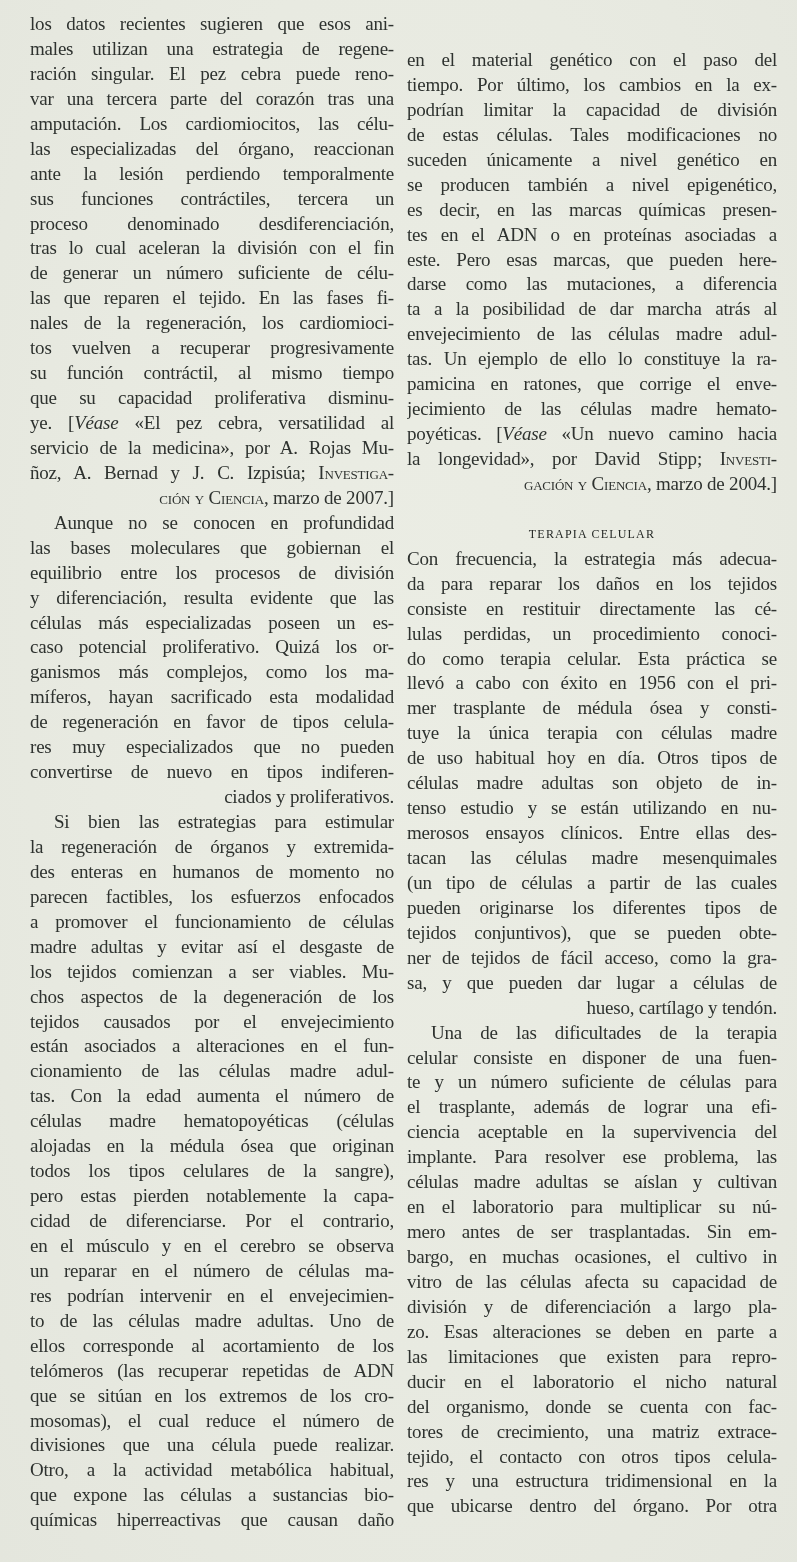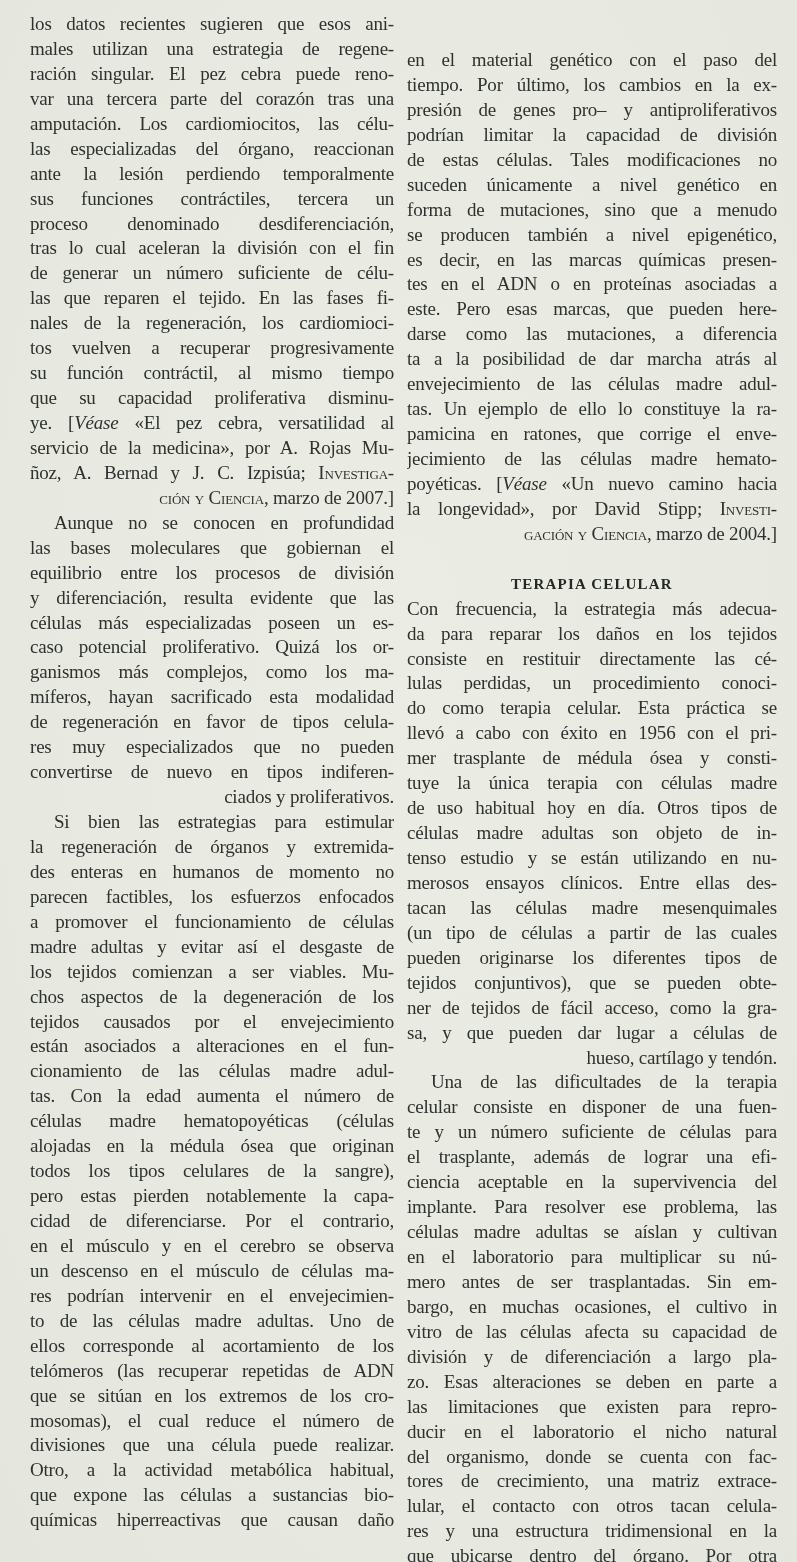--- a/index.html
+++ b/index.html
@@ -19,21 +19,21 @@
   .line{
     height:24.95px;line-height:24.95px;
     font-size:19px;letter-spacing:-0.2px;
     overflow:hidden;white-space:normal;
   }
   .just{text-align:justify;text-align-last:justify;}
   .end{text-align:right;}
   .indent{text-indent:24px;}
   .heading{
     text-align:right;text-align-last:center;
-    font-weight:700;font-size:15px;letter-spacing:1.2px;
+    font-weight:400;font-size:12px;letter-spacing:1.2px;
     color:#242825;
   }
   .spacer{height:24.95px;}
   .i{font-style:italic;}
   .sc{font-variant:small-caps;}
 </style>
 </head>
 <body>
 
 <div class="page">
@@ -81,40 +81,38 @@
       <div class="line just">tejidos causados por el envejecimiento</div>
       <div class="line just">están asociados a alteraciones en el fun-</div>
       <div class="line just">cionamiento de las células madre adul-</div>
       <div class="line just">tas. Con la edad aumenta el número de</div>
       <div class="line just">células madre hematopoyéticas (células</div>
       <div class="line just">alojadas en la médula ósea que originan</div>
       <div class="line just">todos los tipos celulares de la sangre),</div>
       <div class="line just">pero estas pierden notablemente la capa-</div>
       <div class="line just">cidad de diferenciarse. Por el contrario,</div>
       <div class="line just">en el músculo y en el cerebro se observa</div>
-      <div class="line just">un descenso en el músculo de células ma-</div>
+      <div class="line just">un reparar en el número de células ma-</div>
       <div class="line just">res podrían intervenir en el envejecimien-</div>
       <div class="line just">to de las células madre adultas. Uno de</div>
       <div class="line just">ellos corresponde al acortamiento de los</div>
       <div class="line just">telómeros (las recuperar repetidas de ADN</div>
       <div class="line just">que se sitúan en los extremos de los cro-</div>
       <div class="line just">mosomas), el cual reduce el número de</div>
       <div class="line just">divisiones que una célula puede realizar.</div>
       <div class="line just">Otro, a la actividad metabólica habitual,</div>
       <div class="line just">que expone las células a sustancias bio-</div>
       <div class="line just">químicas hiperreactivas que causan daño</div>
     </div>
   <div class="col" id="col-right">
       <div class="line just">en el material genético con el paso del</div>
       <div class="line just">tiempo. Por último, los cambios en la ex-</div>
-      <div class="line just">presión de genes pro– y antiproliferativos</div>
       <div class="line just">podrían limitar la capacidad de división</div>
       <div class="line just">de estas células. Tales modificaciones no</div>
       <div class="line just">suceden únicamente a nivel genético en</div>
-      <div class="line just">forma de mutaciones, sino que a menudo</div>
       <div class="line just">se producen también a nivel epigenético,</div>
       <div class="line just">es decir, en las marcas químicas presen-</div>
       <div class="line just">tes en el ADN o en proteínas asociadas a</div>
       <div class="line just">este. Pero esas marcas, que pueden here-</div>
       <div class="line just">darse como las mutaciones, a diferencia</div>
       <div class="line just">ta a la posibilidad de dar marcha atrás al</div>
       <div class="line just">envejecimiento de las células madre adul-</div>
       <div class="line just">tas. Un ejemplo de ello lo constituye la ra-</div>
       <div class="line just">pamicina en ratones, que corrige el enve-</div>
       <div class="line just">jecimiento de las células madre hemato-</div>
@@ -152,17 +150,17 @@
       <div class="line just">en el laboratorio para multiplicar su nú-</div>
       <div class="line just">mero antes de ser trasplantadas. Sin em-</div>
       <div class="line just">bargo, en muchas ocasiones, el cultivo in</div>
       <div class="line just">vitro de las células afecta su capacidad de</div>
       <div class="line just">división y de diferenciación a largo pla-</div>
       <div class="line just">zo. Esas alteraciones se deben en parte a</div>
       <div class="line just">las limitaciones que existen para repro-</div>
       <div class="line just">ducir en el laboratorio el nicho natural</div>
       <div class="line just">del organismo, donde se cuenta con fac-</div>
       <div class="line just">tores de crecimiento, una matriz extrace-</div>
-      <div class="line just">lular, el contacto con otros tacan celula-</div>
+      <div class="line just">tejido, el contacto con otros tipos celula-</div>
       <div class="line just">res y una estructura tridimensional en la</div>
       <div class="line just">que ubicarse dentro del órgano. Por otra</div>
     </div>
 </div>
 
 </body></html>

